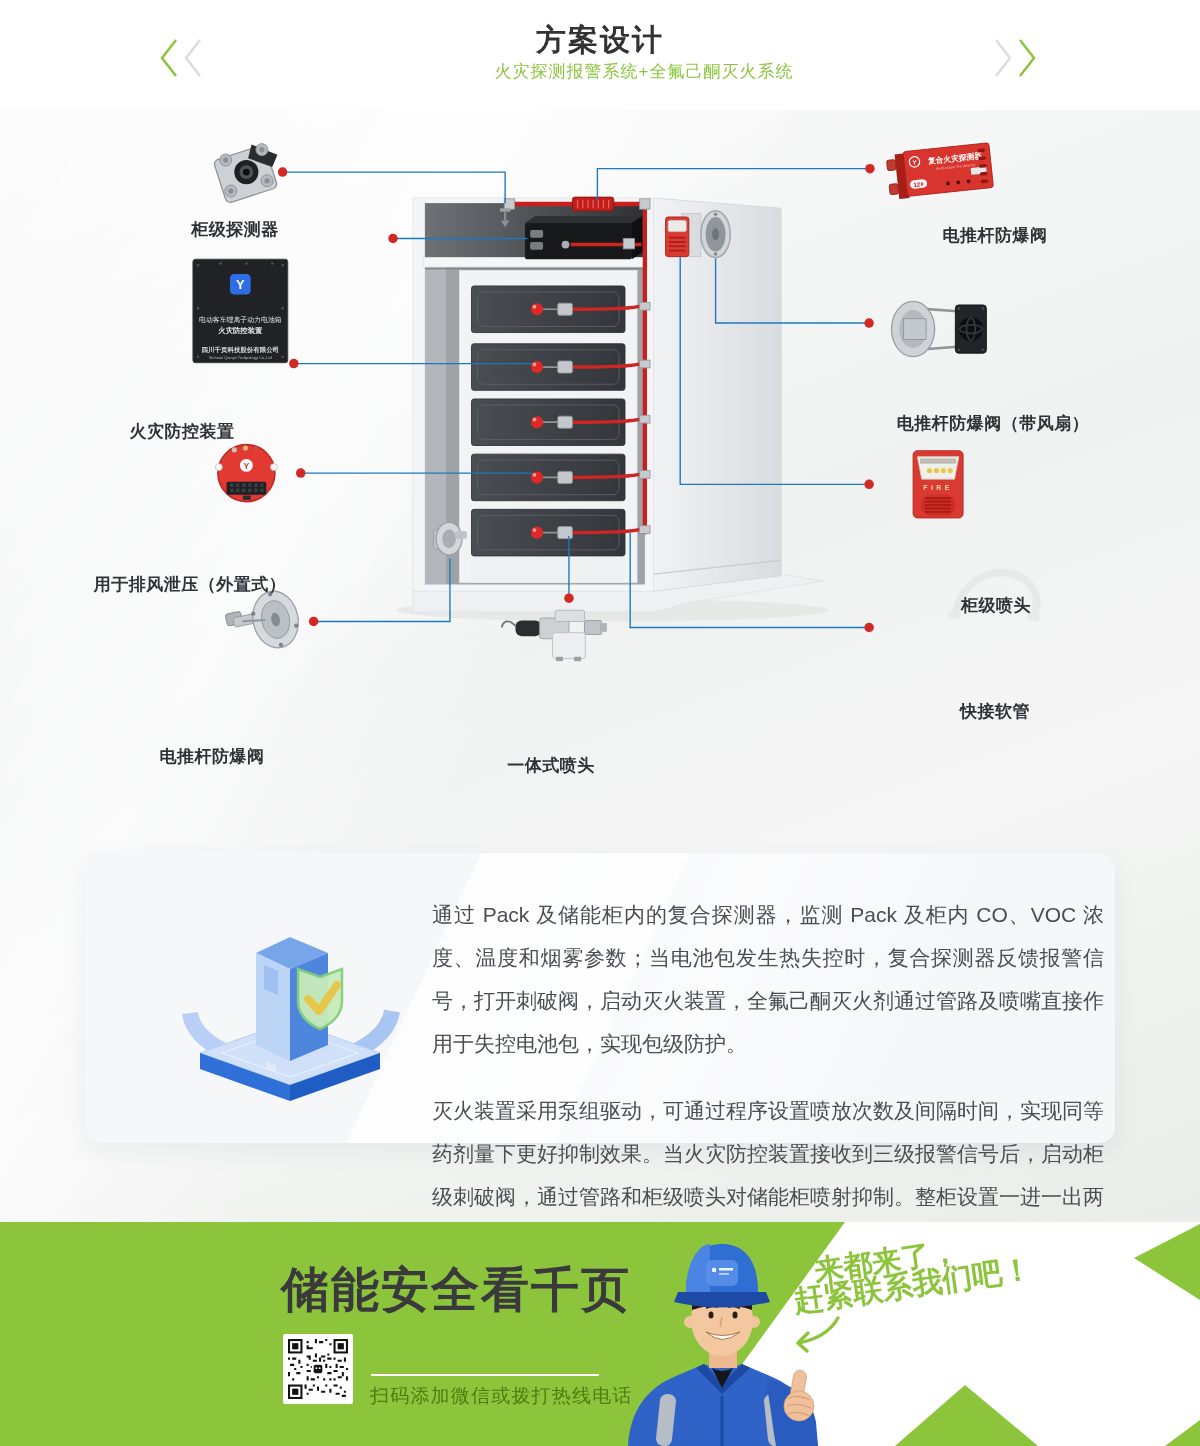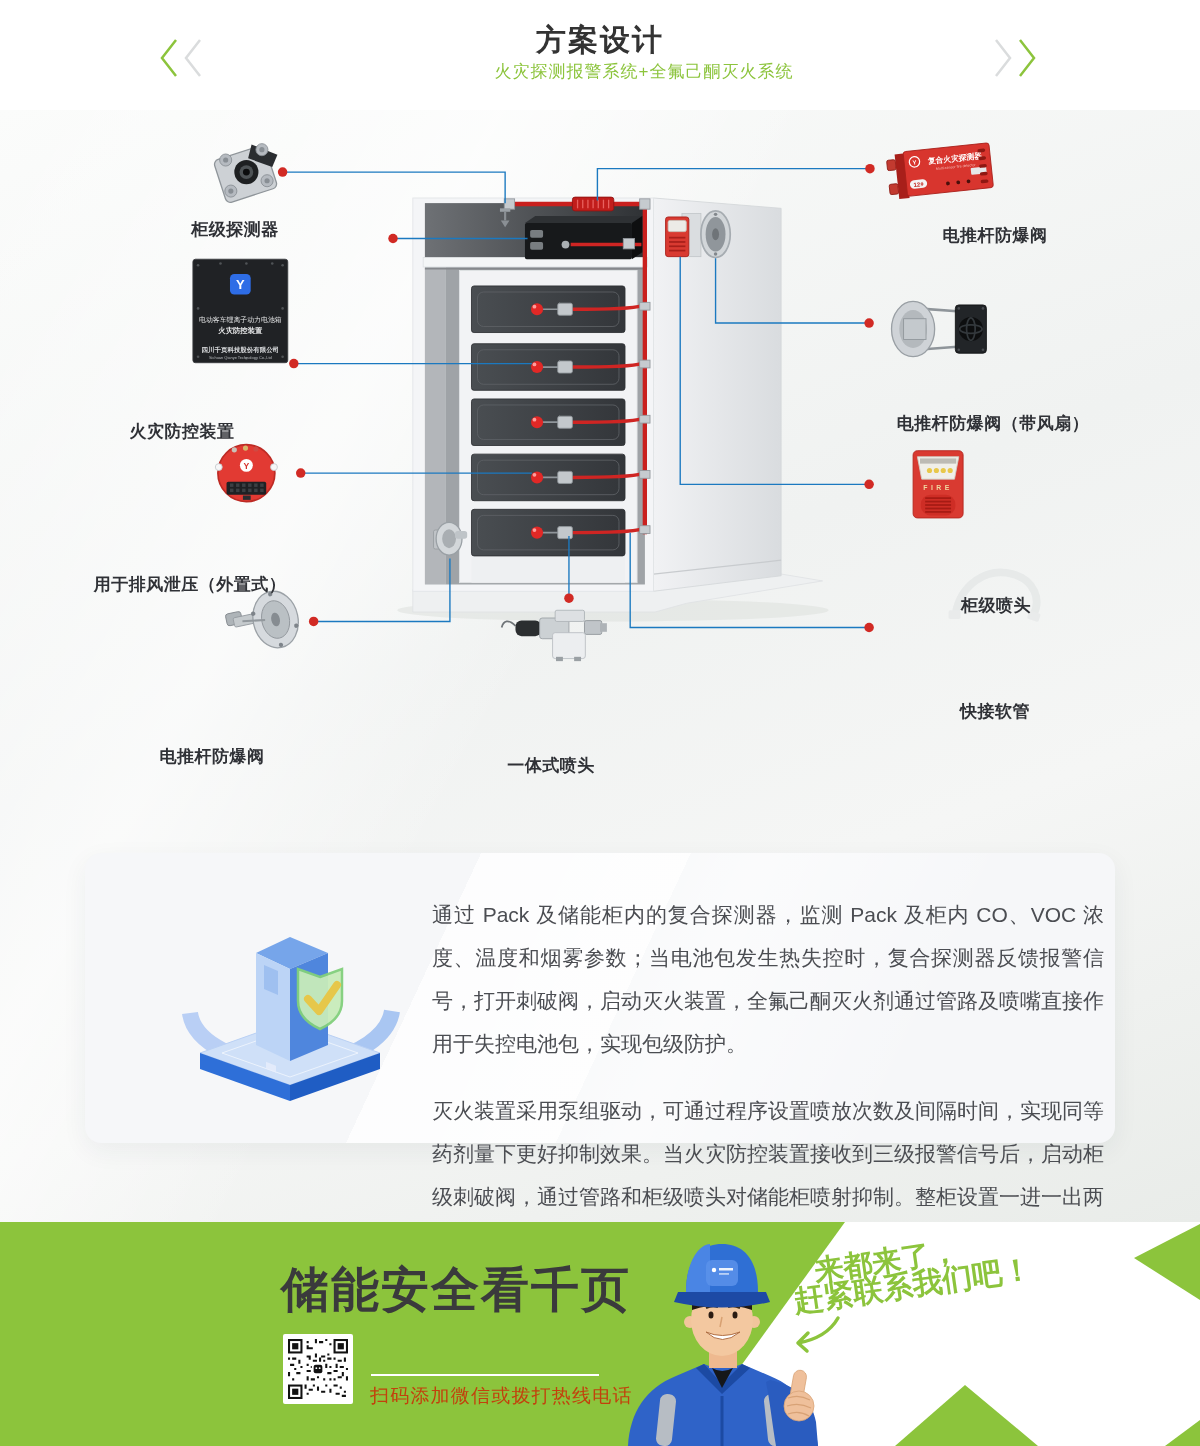--- a/index.html
+++ b/index.html
@@ -34,21 +34,21 @@
              color:#4b4d52;text-align:justify;margin-left:22px;}
   .card-text p{margin:0 0 24px 0;}
   
   .banner{position:absolute;left:0;top:1222px;width:1112px;height:224px;background:#fff;}
   .banner-svg{position:absolute;left:0;top:0;}
   .banner-headline{position:absolute;left:281px;top:36px;font-size:48px;font-weight:800;
                    color:#3a3a3c;letter-spacing:2px;white-space:nowrap;}
   .banner-phone{position:absolute;left:371px;top:104px;font-size:37px;font-weight:800;
                 color:#3a3a3c;letter-spacing:1px;white-space:nowrap;}
   .banner-divider{position:absolute;left:371px;top:152px;width:228px;height:2px;background:#fff;}
-  .banner-hint{position:absolute;left:370px;top:161px;font-size:19px;font-weight:500;color:#c2410c;
+  .banner-hint{position:absolute;left:370px;top:161px;font-size:19px;font-weight:500;color:#4d7c0f;
                letter-spacing:1.2px;white-space:nowrap;}
   .qr{position:absolute;left:283px;top:112px;width:60px;height:60px;background:#fff;
       padding:5px;border-radius:2px;}
   .speech{position:absolute;color:#8cc43c;font-weight:800;white-space:nowrap;
           transform:rotate(-8deg);transform-origin:left top;}
   .speech-1{left:812px;top:30px;font-size:29px;}
   .speech-2{left:791px;top:60px;font-size:30px;}
 </style>
 </head>
 <body>

